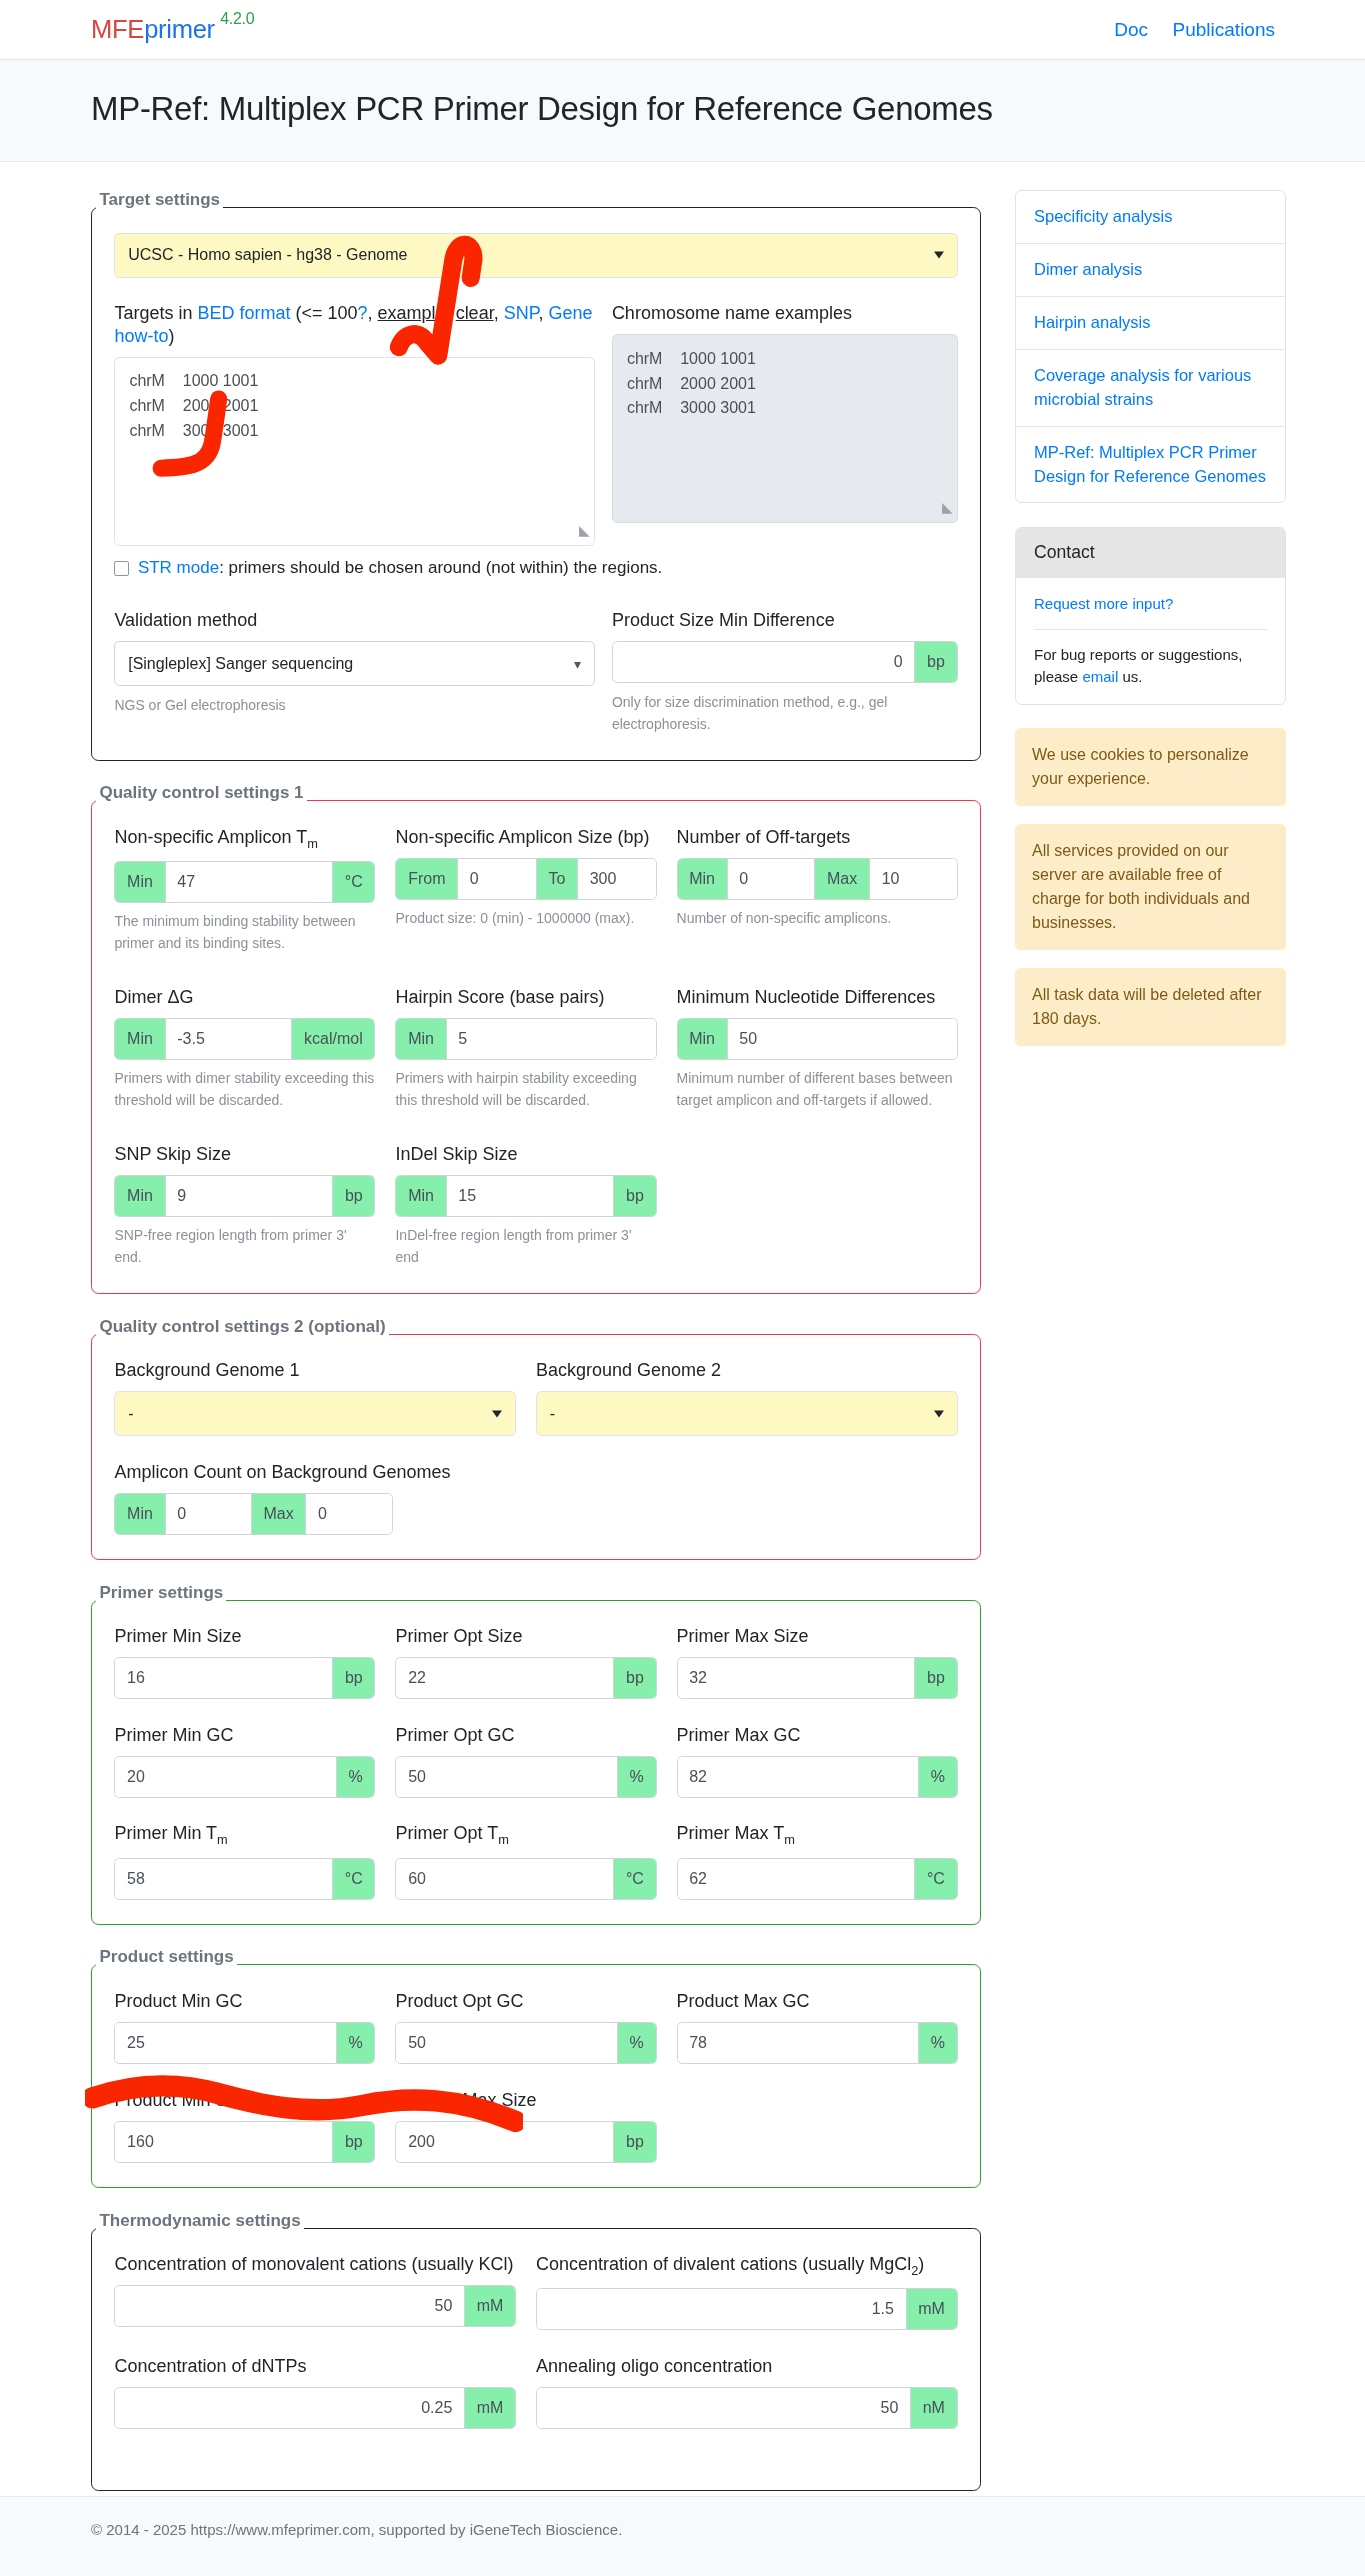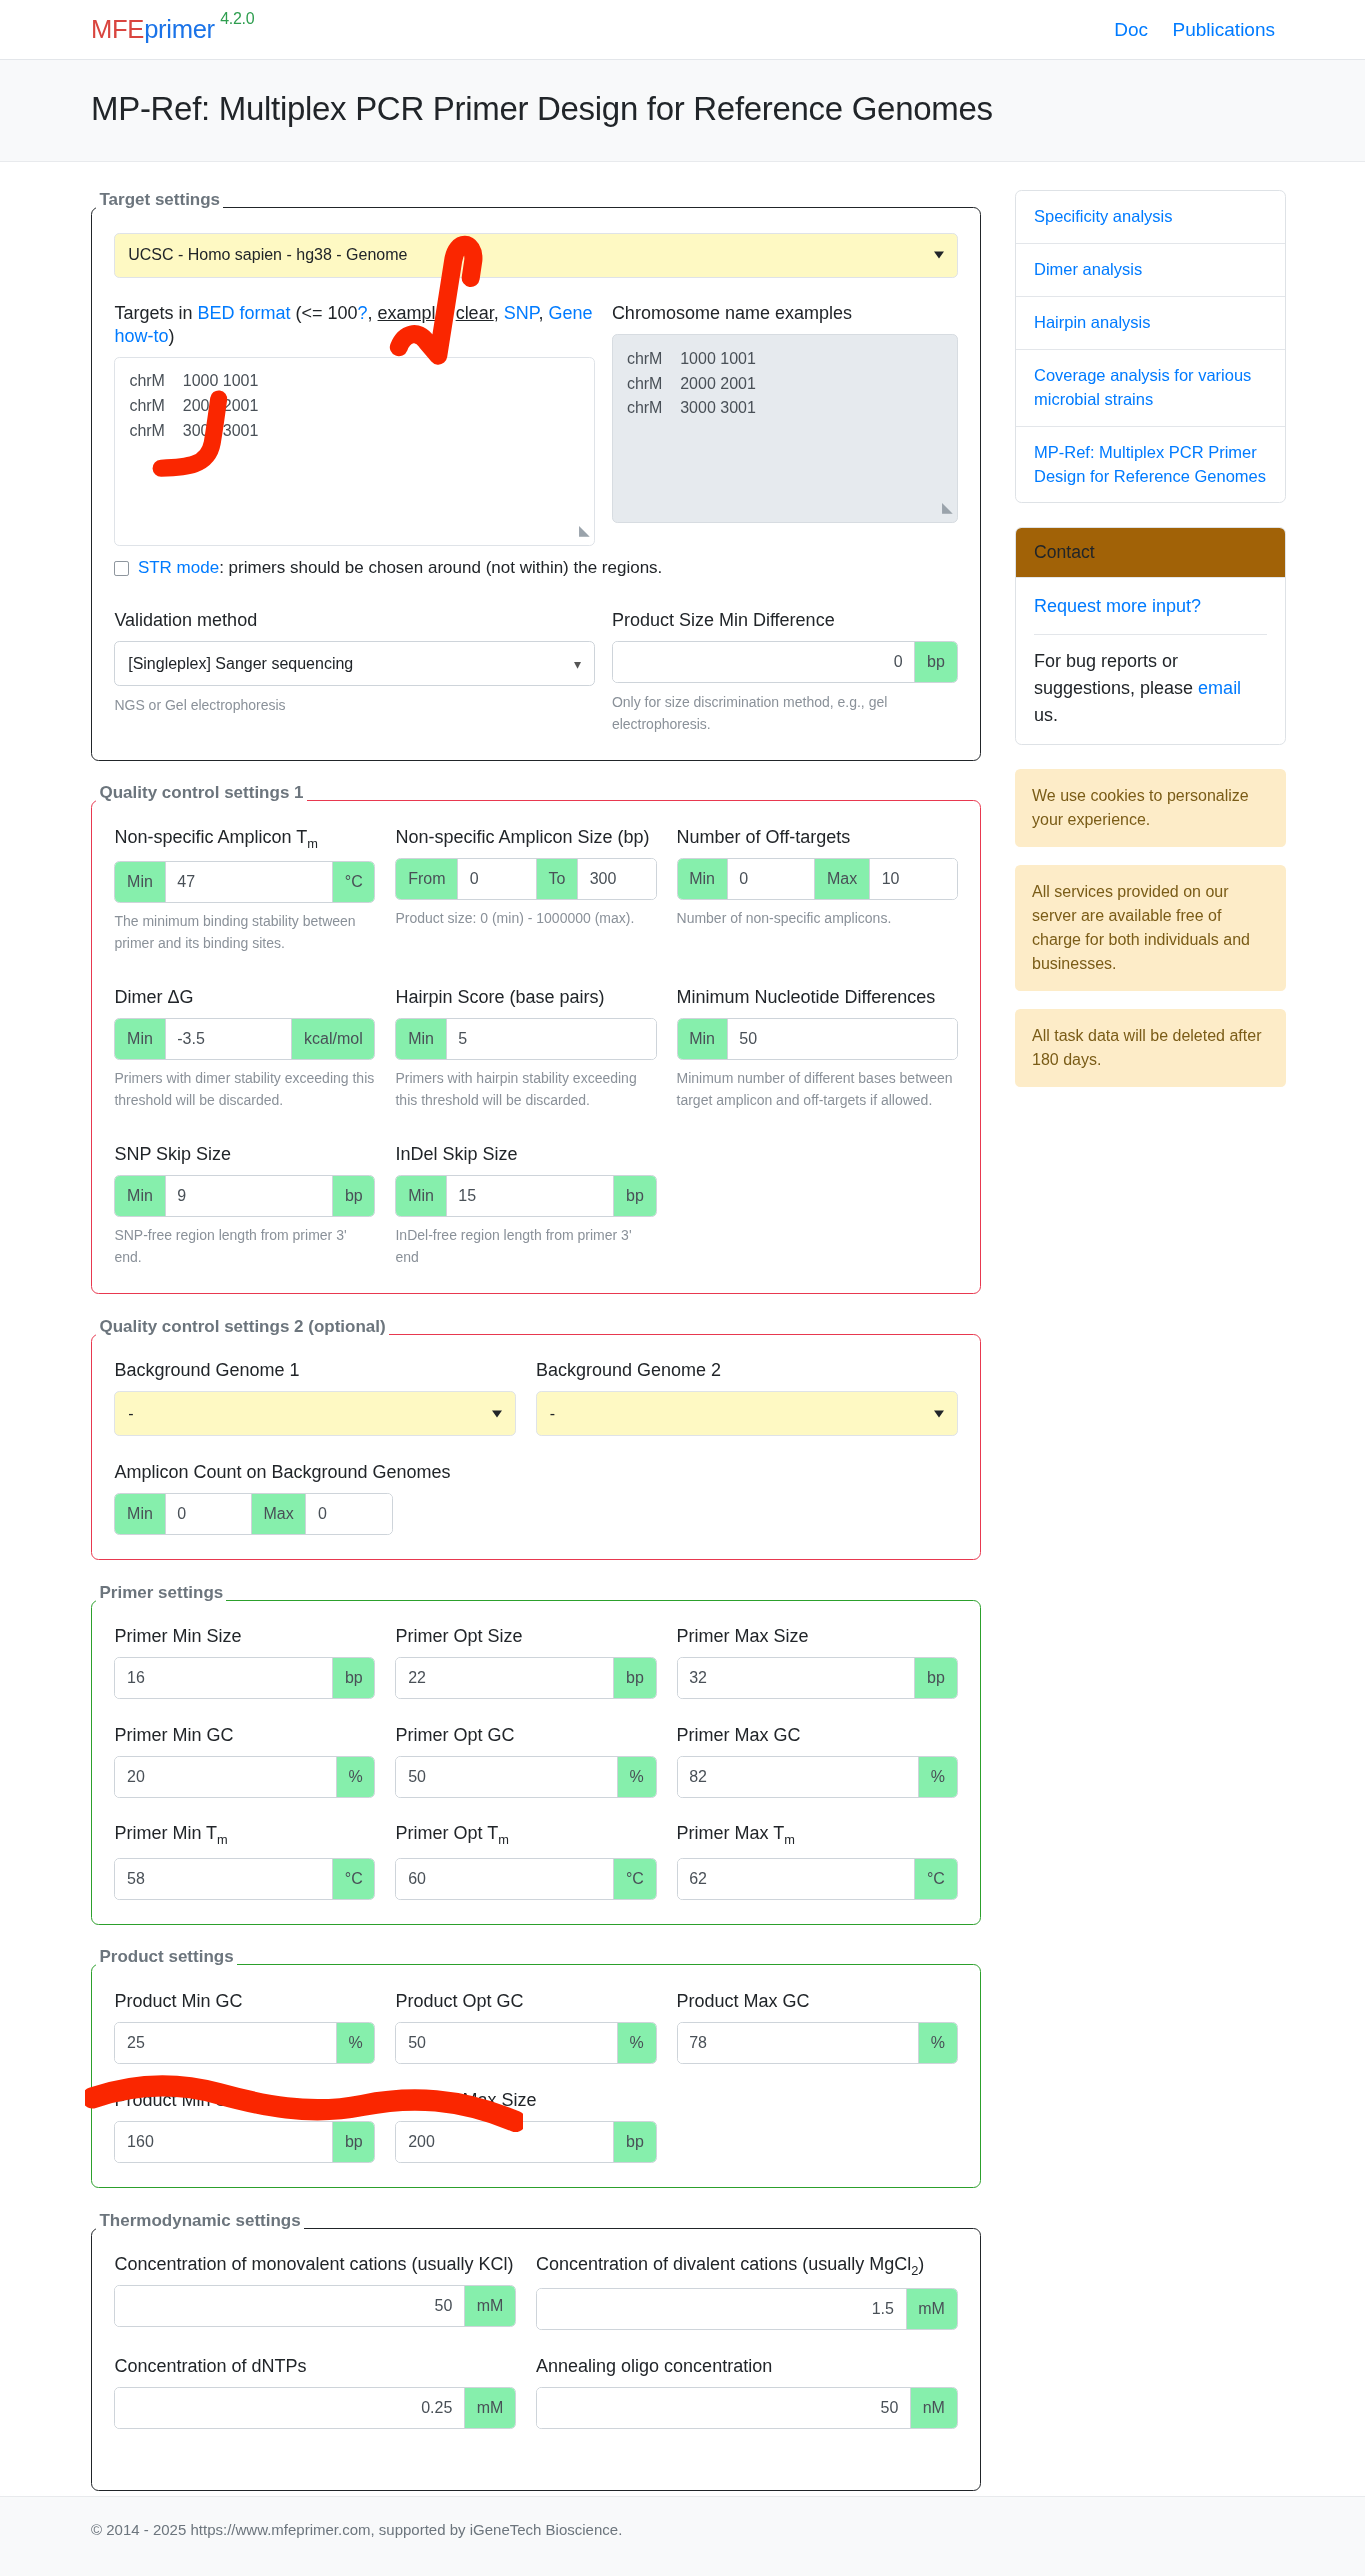--- a/index.html
+++ b/index.html
@@ -123,22 +123,22 @@
   }
 
   .mt-big { margin-top:31px; }
   .mt-mid { margin-top:24.5px; }
 
   
   .card { border:0.5px solid #dee2e6; border-radius:6.4px; overflow:hidden; margin-bottom:23.5px; background:#fff; }
   .card .litem { padding:14px 18px; border-bottom:0.5px solid #e3e6ea; font-size:16.5px; line-height:1.45; }
   .card .litem:last-child { border-bottom:none; }
   .card .litem a { color:#007bff; text-decoration:none; }
-  .card .chead { background:#a16207; border-bottom:0.5px solid #e3e6ea; padding:14px 18px; font-size:17.6px; color:#212529; }
-  .card .cbody { padding:15px 18px; font-size:18px; color:#212529; line-height:1.5; }
+  .card .chead { background:#e5e5e5; border-bottom:0.5px solid #e3e6ea; padding:14px 18px; font-size:17.6px; color:#212529; }
+  .card .cbody { padding:15px 18px; font-size:15px; color:#212529; line-height:1.5; }
   .card .cbody .sep { height:0.5px; background:#e3e6ea; margin:14px 0; }
   .notice {
     background:#fdecc8; color:#7a5c17; border-radius:5.3px;
     padding:15px 17px; font-size:16px; line-height:1.5; margin-bottom:18px;
   }
 
   
   .footer {
     position:absolute; left:0; right:0; bottom:0;
     background:#f8f9fa; border-top:0.5px solid #e8eaed;

